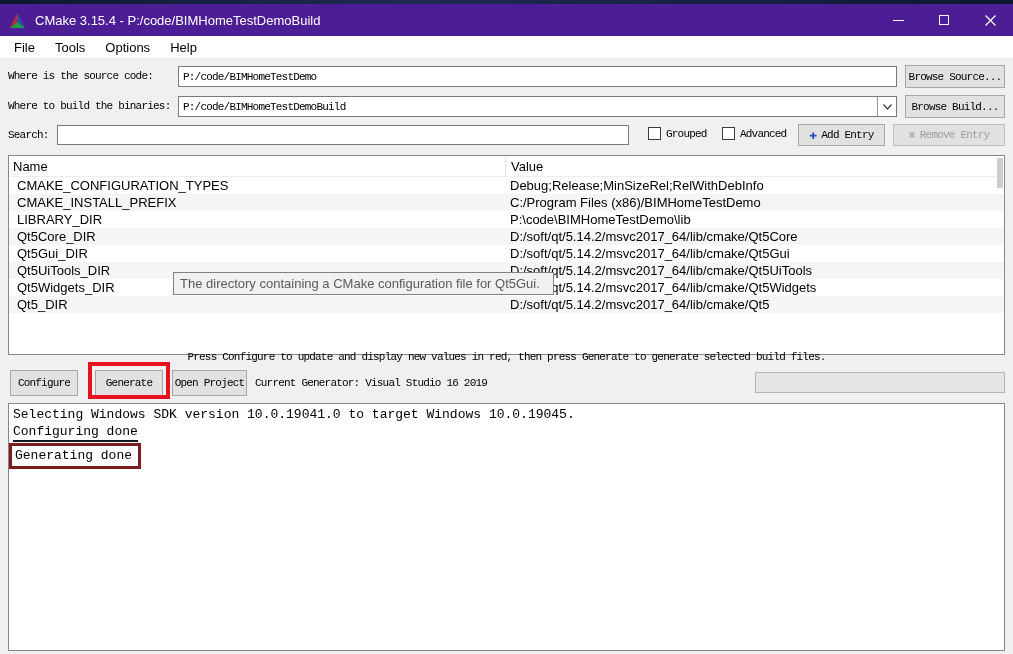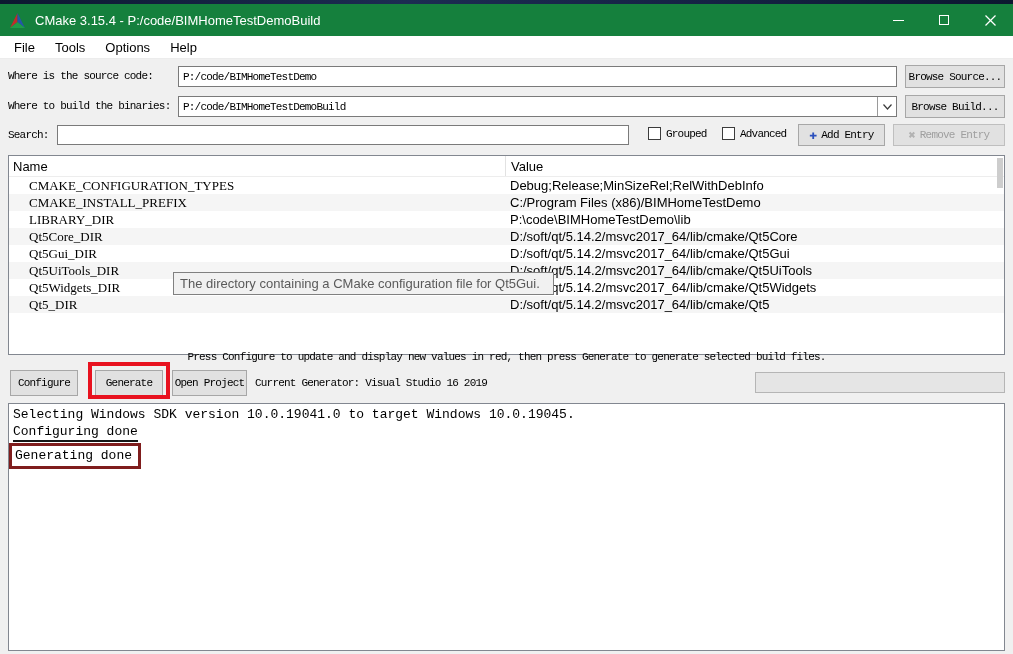--- a/index.html
+++ b/index.html
@@ -7,21 +7,21 @@
   body {
     position:relative; background:#f0f0f0; overflow:hidden;
     font-family:"Liberation Sans", sans-serif; font-size:13px; color:#000;
   }
   .bitmapfont { font-family:"Liberation Mono", monospace; font-size:11px; letter-spacing:-0.8px; }
 
   
   .desktop-strip { position:absolute; left:0; top:0; width:1013px; height:4px;
     background:linear-gradient(90deg,#0c1830,#1c2c52 40%,#152244 70%,#0c1830); }
   .titlebar { position:absolute; left:0; top:4px; width:1013px; height:32px;
-    background:#15803d; color:#fff; display:flex; align-items:center; }
+    background:#4c1d95; color:#fff; display:flex; align-items:center; }
   .app-icon { margin-left:9px; width:17px; height:17px; flex:0 0 auto; }
   .win-title { margin-left:9px; font-size:13px; white-space:nowrap; }
   .win-controls { margin-left:auto; display:flex; height:32px; }
   .win-btn { width:46px; height:32px; display:flex; align-items:center; justify-content:center; }
   .min-glyph { width:11px; height:1px; background:#fff; display:block; }
   .max-glyph { width:10px; height:10px; border:1px solid #fff; display:block; }
   .close-glyph { stroke:#fff; stroke-width:1.2; }
 
   
   .menubar { position:absolute; left:0; top:36px; width:1013px; height:23px; background:#ffffff;
@@ -50,21 +50,21 @@
   .checkbox { width:13px; height:13px; background:#fff; border:1px solid #3c3c3c; display:inline-block; }
 
   
   .cache-table { position:absolute; left:8px; top:155px; width:997px; height:200px;
     background:#fff; border:1px solid #828790; }
   .tbl-header { display:flex; height:21px; border-bottom:1px solid #ededed; }
   .th-name { width:496px; padding-left:4px; line-height:21px; }
   .th-value { flex:1; padding-left:5px; line-height:21px; border-left:1px solid #e2e2e2; }
   .tbl-row { display:flex; height:17px; line-height:17px; }
   .tbl-row.alt { background:#f5f5f5; }
-  .td-name { width:496px; padding-left:20px; overflow:hidden; white-space:nowrap;font-family:Liberation Serif, serif; }
+  .td-name { width:496px; padding-left:8px; overflow:hidden; white-space:nowrap; }
   .td-value { flex:1; padding-left:5px; overflow:hidden; white-space:nowrap; }
   .tbl-scroll-thumb { position:absolute; top:2px; right:1px; width:6px; height:30px; background:#cdcdcd; }
 
   
   .tooltip { position:absolute; left:173px; top:272px; height:23px; width:381px;
     background:#f1f1f1; border:1px solid #808080; color:#5a5a5a;
     line-height:21px; padding-left:6px; white-space:nowrap; z-index:5; }
 
   
   .hint { position:absolute; left:0; top:351px; width:1013px; text-align:center; white-space:nowrap; }

